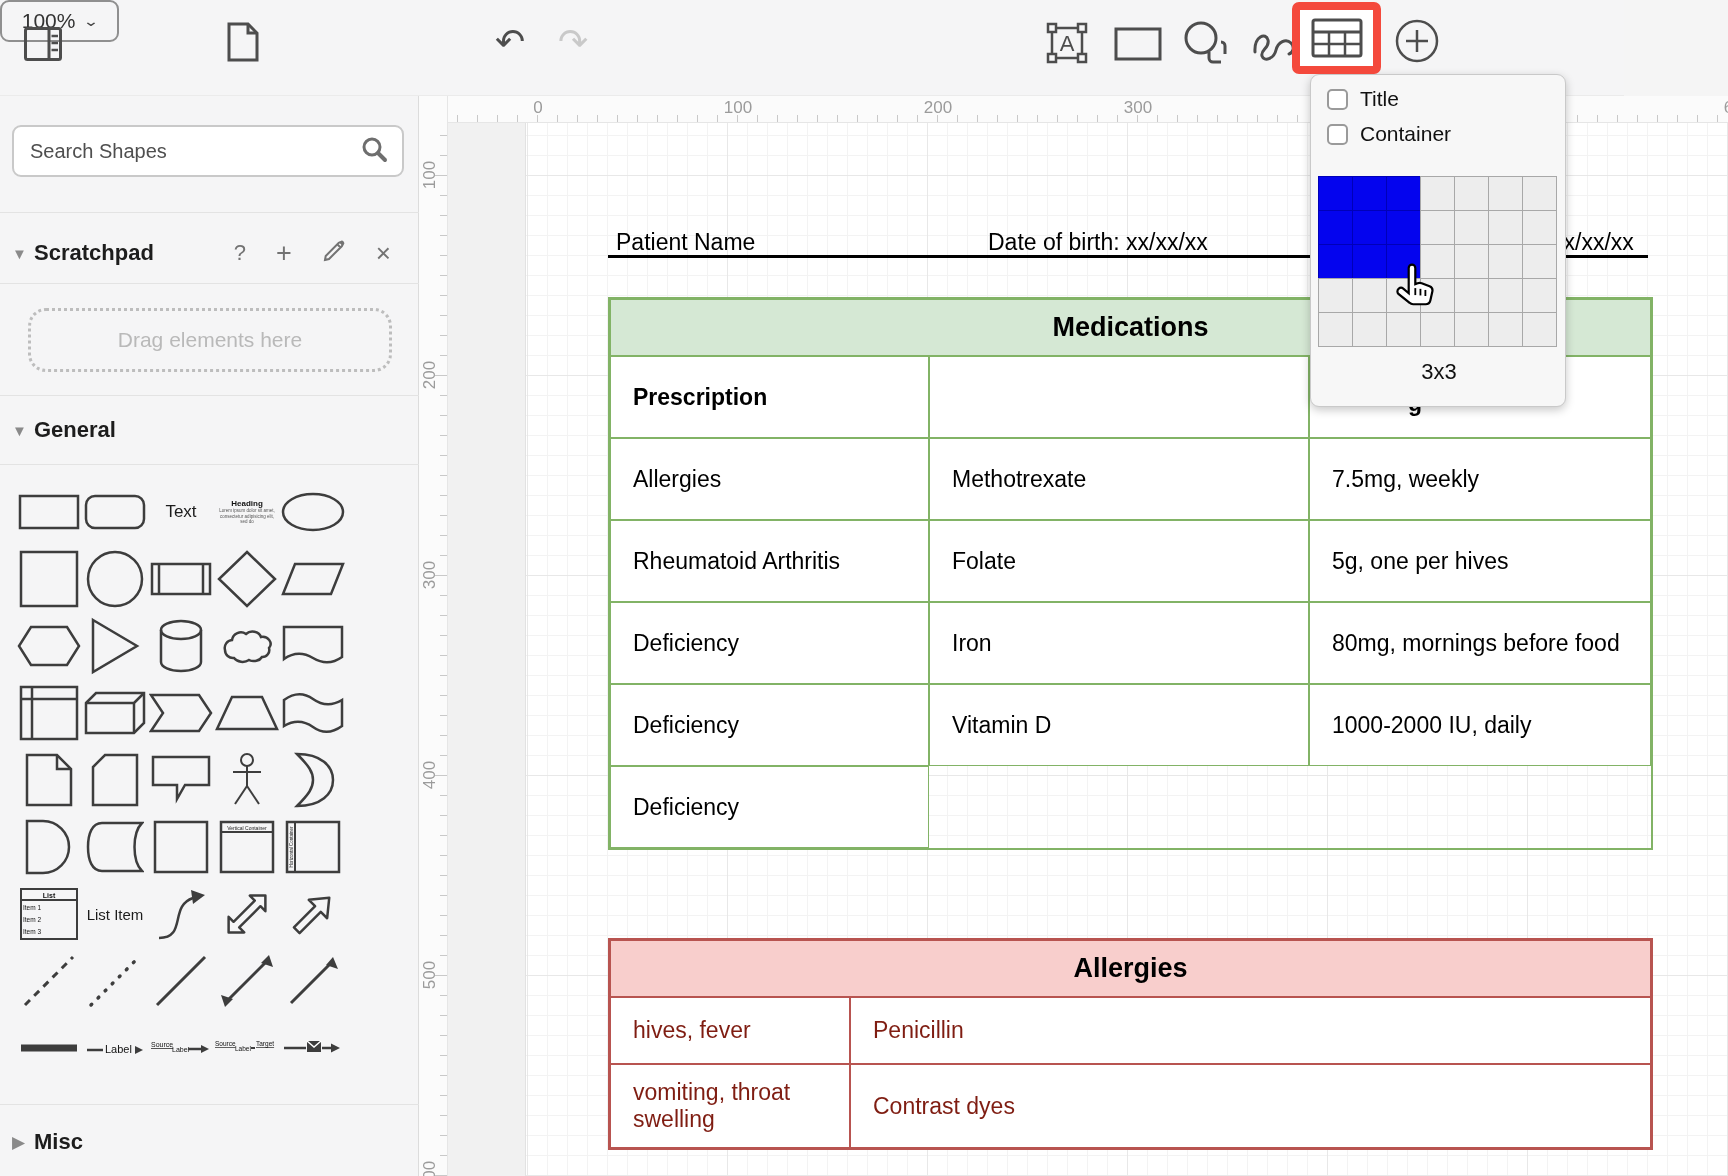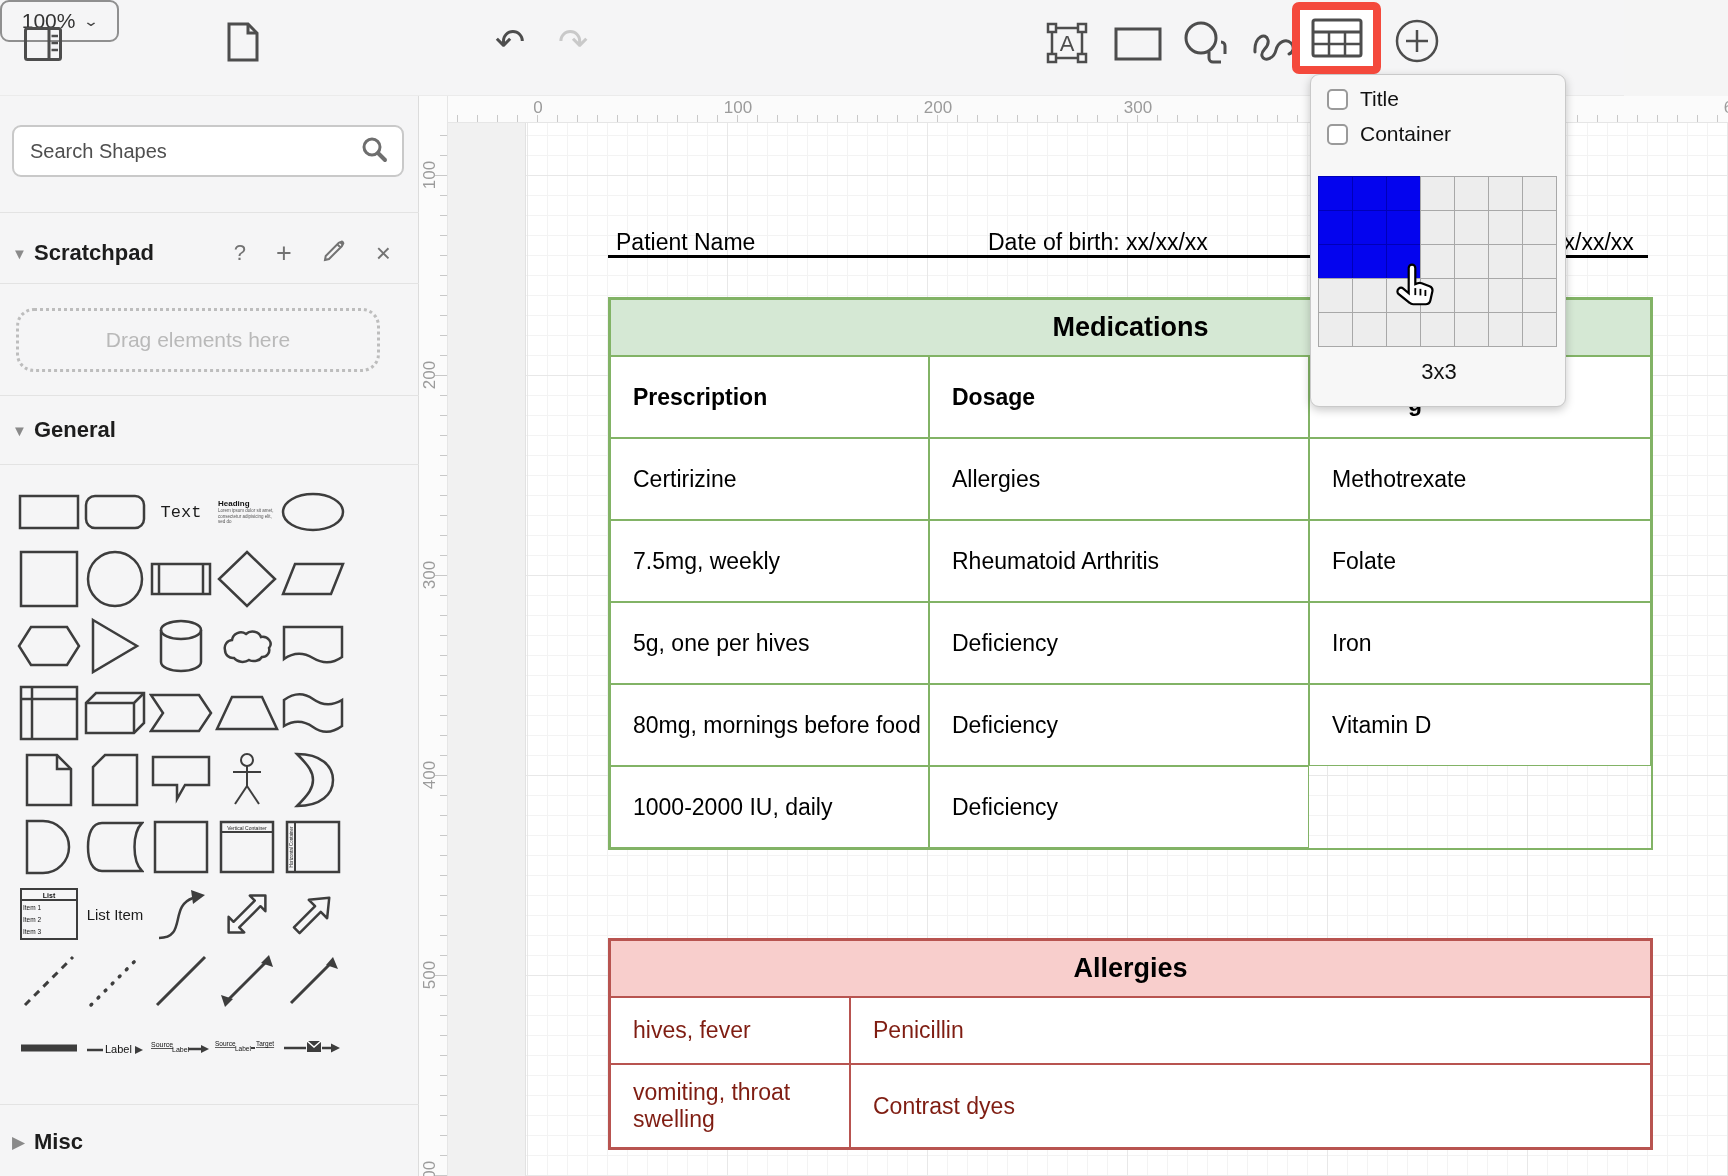--- a/index.html
+++ b/index.html
@@ -29,27 +29,27 @@
   
   #sidebar { position:absolute; left:0; top:96px; width:419px; height:1080px; background:#f5f5f6; border-right:1px solid #dcdcdc; z-index:10; }
   .divider { position:absolute; left:0; width:419px; height:1px; background:#e3e3e3; }
   #search-box { position:absolute; left:12px; top:29px; width:392px; height:52px; background:#ffffff; border:2px solid #c9c9c9; border-radius:9px; display:flex; align-items:center; }
   #search-input { border:none; outline:none; background:transparent; flex:1; font-size:20px; color:#333; padding-left:16px; font-family:"Liberation Sans",sans-serif; }
   #search-input::placeholder { color:#4f4f4f; opacity:1; }
   .sec-header { position:absolute; left:0; width:419px; display:flex; align-items:center; }
   .tri { color:#8a8a8a; font-size:15px; margin-left:12px; width:22px; }
   .sec-title { font-size:22px; font-weight:bold; color:#1d1d1d; }
   .sp-icons { position:absolute; right:28px; display:flex; gap:30px; color:#737373; font-size:21px; align-items:center; }
-  #drag-box { position:absolute; left:16px; top:212px; width:364px; height:64px; border:3px dotted #bdbdbd; border-radius:18px; display:flex; align-items:center; justify-content:center; }
+  #drag-box { position:absolute; left:28px; top:212px; width:364px; height:64px; border:3px dotted #bdbdbd; border-radius:18px; display:flex; align-items:center; justify-content:center; }
   #drag-box span { color:#b9b9b9; font-size:21px; }
   #shape-grid { position:absolute; left:10px; top:384px; width:400px; }
   .shape-cell { position:absolute; width:66px; height:64px; display:flex; align-items:center; justify-content:center; }
   .shape-cell svg { display:block; }
   .minitxt { font-size:17px; color:#1c1c1c; }
-  .heading-mini { width:58px; }
+  .heading-mini { width:58px;text-align:center; }
   .heading-mini .ht { font-size:8px; font-weight:bold; color:#111; }
   .heading-mini .hb { font-size:4.5px; color:#555; line-height:1.25; overflow:hidden; max-height:17px; }
 
   
   #canvas { position:absolute; left:448px; top:123px; width:1280px; height:1053px; background:#f1f1f1; overflow:hidden; z-index:1; }
   #page { position:absolute; left:77px; top:0; width:1203px; height:1053px; background:#ffffff; border-left:1px solid #e2e2e2;
     background-image:
       linear-gradient(to right,#e8e8e8 1px,transparent 1px),
       linear-gradient(to bottom,#e8e8e8 1px,transparent 1px),
       linear-gradient(to right,#f3f3f3 1px,transparent 1px),
@@ -95,21 +95,20 @@
   </div>
 
   <div class="ctext" style="left:616px; top:229px;">Patient Name</div>
   <div class="ctext" style="left:988px; top:229px;">Date of birth: xx/xx/xx</div>
   <div class="ctext" style="left:1552px; top:229px;">xx/xx/xx</div>
   <div id="patient-underline"></div>
 
   <div id="med-table" class="dtable" style="grid-template-columns: 319px 380px 342px; grid-template-rows: 57px 82px 82px 82px 82px 82px 82px;">
       <div class="cell title">Medications</div>
       <div class="cell hdr">Prescription</div>
-      <div class="cell hdr">Dosage</div>
       <div class="cell hdr"></div>
       <div class="cell">Certirizine</div>
       <div class="cell">Allergies</div>
       <div class="cell">Methotrexate</div>
       <div class="cell">7.5mg, weekly</div>
       <div class="cell">Rheumatoid Arthritis</div>
       <div class="cell">Folate</div>
       <div class="cell">5g, one per hives</div>
       <div class="cell">Deficiency</div>
       <div class="cell">Iron</div>
@@ -308,21 +307,21 @@
         <div class="shape-cell" style="left: 6px; top: 0px;">
           <svg width="62" height="40" viewBox="0 0 62 40">
             <rect x="2" y="4" width="58" height="32" fill="none" stroke="#3d3d3d" stroke-width="2.5"></rect>
           </svg>
         </div>
         <div class="shape-cell" style="left: 72px; top: 0px;">
           <svg width="62" height="40" viewBox="0 0 62 40">
             <rect x="2" y="4" width="58" height="32" rx="9" fill="none" stroke="#3d3d3d" stroke-width="2.5"></rect>
           </svg>
         </div>
-        <div class="shape-cell" style="left: 138px; top: 0px; font-family: Liberation Mono, monospace;">
+        <div class="shape-cell" style="left: 138px; top: 0px;">
           <span class="minitxt">Text</span>
         </div>
         <div class="shape-cell" style="left: 204px; top: 0px;">
           <div class="heading-mini">
             <div class="ht">Heading</div>
             <div class="hb">Lorem ipsum dolor sit amet, consectetur adipisicing elit, sed do</div>
           </div>
         </div>
         <div class="shape-cell" style="left: 270px; top: 0px;">
           <svg width="64" height="42" viewBox="0 0 64 42">

